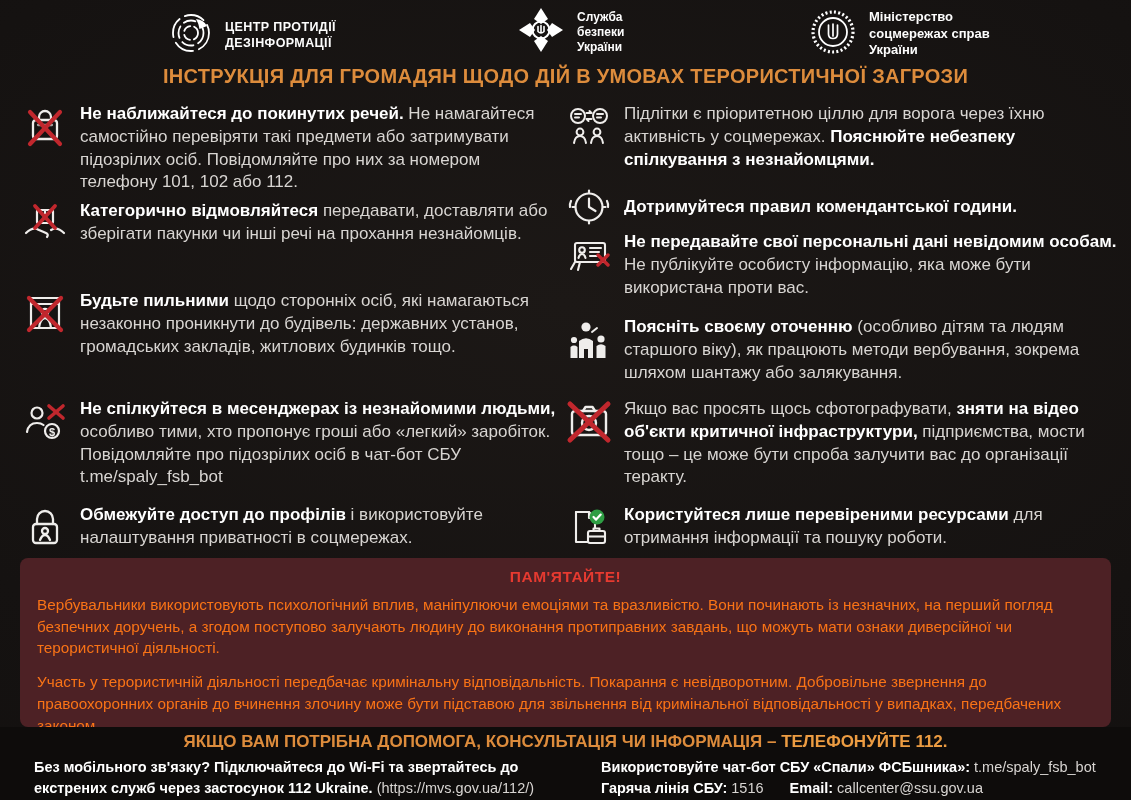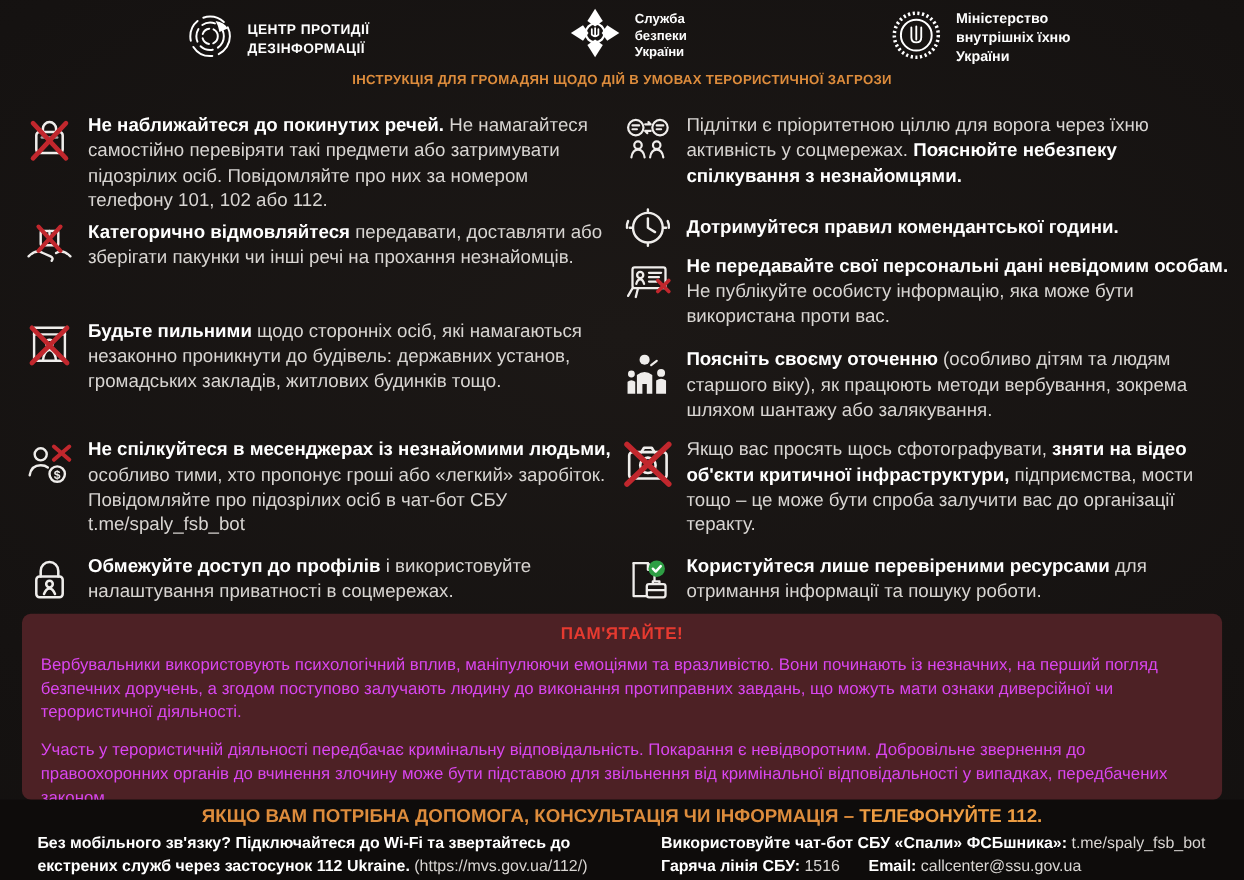--- a/index.html
+++ b/index.html
@@ -14,38 +14,38 @@
   .logo .ltext div { font-weight: 700; color: #fdfdfd; }
   .logo-cpd { left: 168px; top: 10px; }
   .logo-cpd .ltext div { font-size: 12.5px; line-height: 1.3; letter-spacing: .4px; }
   .logo-sbu { left: 516px; top: 5px; }
   .logo-sbu .ltext div { font-size: 12px; line-height: 1.25; }
   .logo-mvs { left: 808px; top: 7px; }
   .logo-mvs .ltext div { font-size: 13px; line-height: 1.3; }
   
   .title {
     position: absolute; top: 65px; left: 0; right: 0; text-align: center;
-    font-size: 12px; font-weight: 800; letter-spacing: .3px; color: #DD8C3C;
+    font-size: 20px; font-weight: 800; letter-spacing: .3px; color: #DD8C3C;
   }
   
   .item { position: absolute; display: flex; gap: 12px; align-items: flex-start; }
   .item.vcenter { align-items: center; }
   .item .ic { flex: 0 0 46px; width: 46px; display: flex; justify-content: center; }
   .item p { margin: 0; font-size: 17px; line-height: 1.34; }
   .b { font-weight: 700; color: #ffffff; }
   .r { font-weight: 400; color: #D8D5D2; }
   .col-l { left: 22px;  width: 540px; }
   .col-r { left: 566px; width: 552px; }
   
   .remember {
     position: absolute; left: 20px; top: 558px; width: 1091px; height: 169px;
     background: #4D2125; border-radius: 8px; padding: 10px 17px 16px;
   }
   .remember h2 { margin: 0 0 8px; text-align: center; color: #E63A30; font-size: 15.5px; font-weight: 800; letter-spacing: .5px; }
-  .remember p { margin: 0 0 12px; color: #d946ef; font-size: 15.3px; line-height: 1.42; }
+  .remember p { margin: 0 0 12px; color: #f97316; font-size: 15.3px; line-height: 1.42; }
   
   .band { position: absolute; left: 0; top: 727px; width: 100%; height: 73px; background: #0E0C0B; }
   .help {
     position: absolute; top: 732px; left: 0; right: 0; text-align: center;
     font-size: 17px; font-weight: 700; color: #DD8C3C;
   }
   .help .strong { font-weight: 800; color: #EC9C42; }
   .fl { position: absolute; left: 34px; top: 757px; width: 556px; font-size: 14.5px; line-height: 1.45; }
   .fr { position: absolute; left: 601px; top: 757px; width: 526px; font-size: 14.5px; line-height: 1.45; }
   .fr .gapcell { margin-left: 26px; }
@@ -95,21 +95,21 @@
   <div class="logo logo-mvs">
     <span>
       <svg width="50" height="50" viewBox="0 0 50 50">
         <circle cx="25" cy="25" r="20" fill="none" stroke="#fff" stroke-width="3.2" stroke-dasharray="2 2.3"></circle>
         <circle cx="25" cy="25" r="14" fill="none" stroke="#fff" stroke-width="1.8"></circle>
         <path d="M20.5 18 v9 q0 4.5 4.5 4.5 q4.5 0 4.5 -4.5 v-9 M25 17 v12" stroke="#fff" stroke-width="1.7" fill="none" stroke-linecap="round"></path>
       </svg>
     </span>
     <span class="ltext">
       <div>Міністерство</div>
-      <div>внутрішніх їхню</div>
+      <div>соцмережах справ</div>
       <div>України</div>
     </span>
   </div>
 
   <div class="title">ІНСТРУКЦІЯ ДЛЯ ГРОМАДЯН ЩОДО ДІЙ В УМОВАХ ТЕРОРИСТИЧНОЇ ЗАГРОЗИ</div>
 
   <div class="item col-l" style="top:103px">
     <span class="ic">
       <svg width="46" height="46" viewBox="0 0 46 46">
         <g stroke="#EFEDEB" stroke-width="2.3" fill="none" stroke-linecap="round" stroke-linejoin="round">

